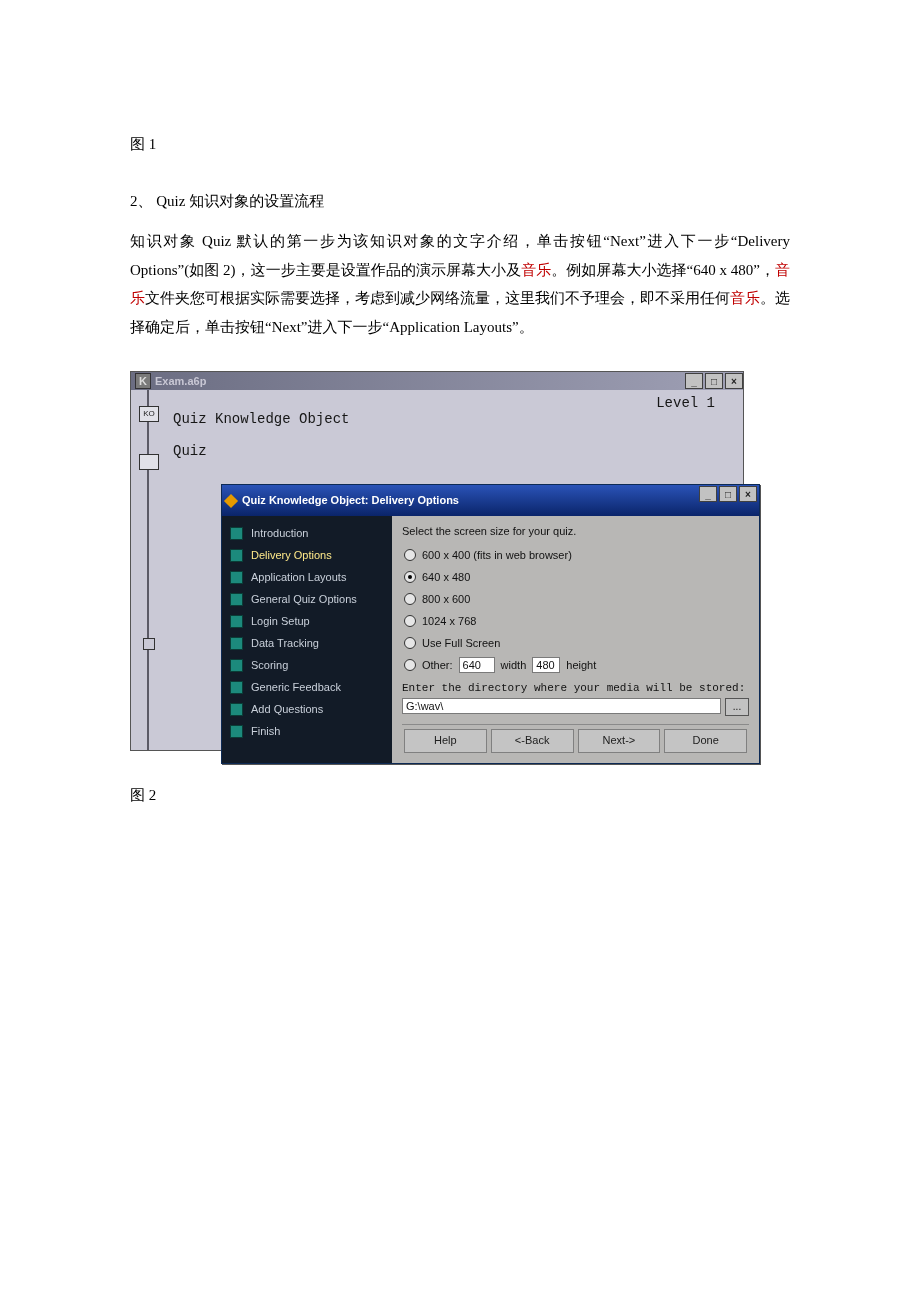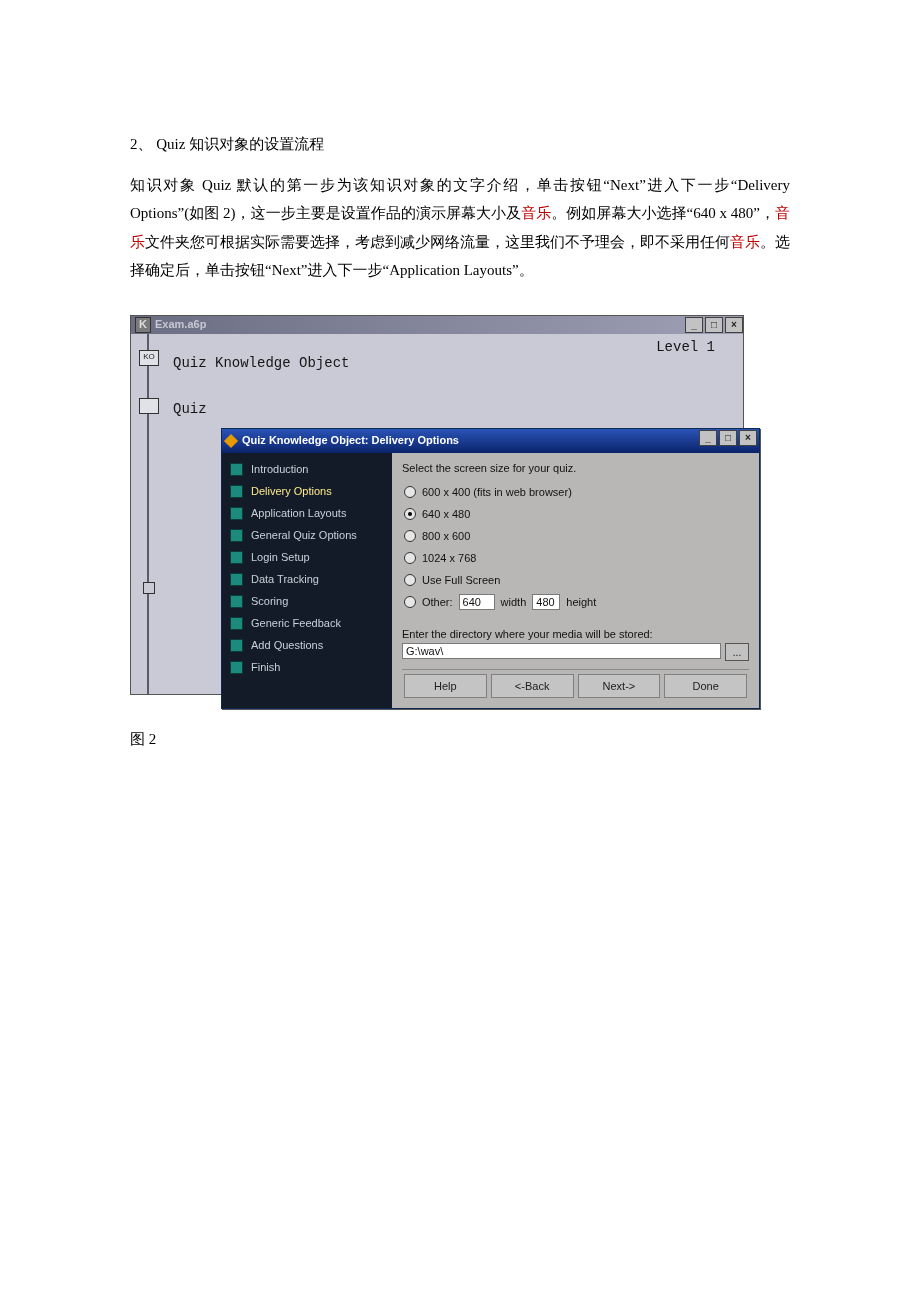--- a/index.html
+++ b/index.html
@@ -111,21 +111,21 @@
   .dlg {
     position: absolute;
     left: 54px;
     top: 94px;
     width: 537px;
     border: 1px solid #0d2a55;
     box-shadow: 1px 1px 0 #555;
     font-family: Tahoma, Arial, sans-serif;
   }
   .dlg-title {
-    height: 24px;
+    height: 31px;
     background: linear-gradient(to bottom, #2a53b7, #0a246a);
     color: #fff;
     font-weight: bold;
     display: flex;
     align-items: center;
     padding-left: 4px;
     position: relative;
   }
   .dlg-title .diamond {
     width: 10px; height: 10px;
@@ -220,20 +220,21 @@
     display: flex; align-items: center; justify-content: center;
     color: #202020;
     margin: 4px 2px 2px 2px;
   }
 </style>
 </head>
 <body>
 
 <div class="page">
 
+  <div class="caption">图 1</div>
 
   <div class="para">2、 Quiz 知识对象的设置流程</div>
 
   <div class="para">
     <span>知识对象 Quiz 默认的第一步为该知识对象的文字介绍，单击按钮“Next”进入下一步“Delivery Options”(如图 2)，这一步主要是设置作品的演示屏幕大小及</span><span class="red">音乐</span><span>。例如屏幕大小选择“640 x 480”，</span><span class="red">音乐</span><span>文件夹您可根据实际需要选择，考虑到减少网络流量，这里我们不予理会，即不采用任何</span><span class="red">音乐</span><span>。选择确定后，单击按钮“Next”进入下一步“Application Layouts”。</span>
   </div>
 
   <div class="figure-wrap">
     <div class="aw-window">
       <div class="aw-title">
@@ -249,21 +250,21 @@
       <div class="aw-body">
         <div class="aw-rail">
           <div class="line"></div>
           <div class="rail-icon" style="top:16px;">KO</div>
           <div class="rail-icon" style="top:64px;"></div>
           <div class="rail-icon" style="top:248px;width:10px;height:10px;left:12px;background:#cac9d6;"></div>
         </div>
         <div class="aw-content">
           <div class="aw-label" style="top:4px; right:28px;">Level 1</div>
           <div class="aw-label" style="top:20px; left:6px;font-family:Liberation Mono, monospace;">Quiz Knowledge Object</div>
-          <div class="aw-label" style="top:66px; left:6px;">Quiz</div>
+          <div class="aw-label" style="top:52px; left:6px;">Quiz</div>
 
           <div class="dlg">
             <div class="dlg-title">
               <span class="diamond"></span>
               <span>Quiz Knowledge Object: Delivery Options</span>
               <div class="win-btns">
                 <span>_</span>
                 <span>□</span>
                 <span>×</span>
               </div>
@@ -334,21 +335,21 @@
                     <span>Use Full Screen</span>
                   </div>
                 <div class="radio-row">
                   <span class="radio"></span>
                   <span>Other:</span>
                   <span class="txtfield" style="width:36px;">640</span>
                   <span>width</span>
                   <span class="txtfield" style="width:28px;">480</span>
                   <span>height</span>
                 </div>
-                <div style="margin-top:14px;">Enter the directory where your media will be stored:</div>
+                <div style="margin-top:5px;font-family:Liberation Mono, monospace;">Enter the directory where your media will be stored:</div>
                 <div class="dir-row">
                   <span class="txtfield">G:\wav\</span>
                   <span class="browse-btn">...</span>
                 </div>
                 <div class="dlg-btnrow">
                   <div class="btn">Help</div>
                   <div class="btn">&lt;-Back</div>
                   <div class="btn">Next-&gt;</div>
                   <div class="btn">Done</div>
                 </div>

